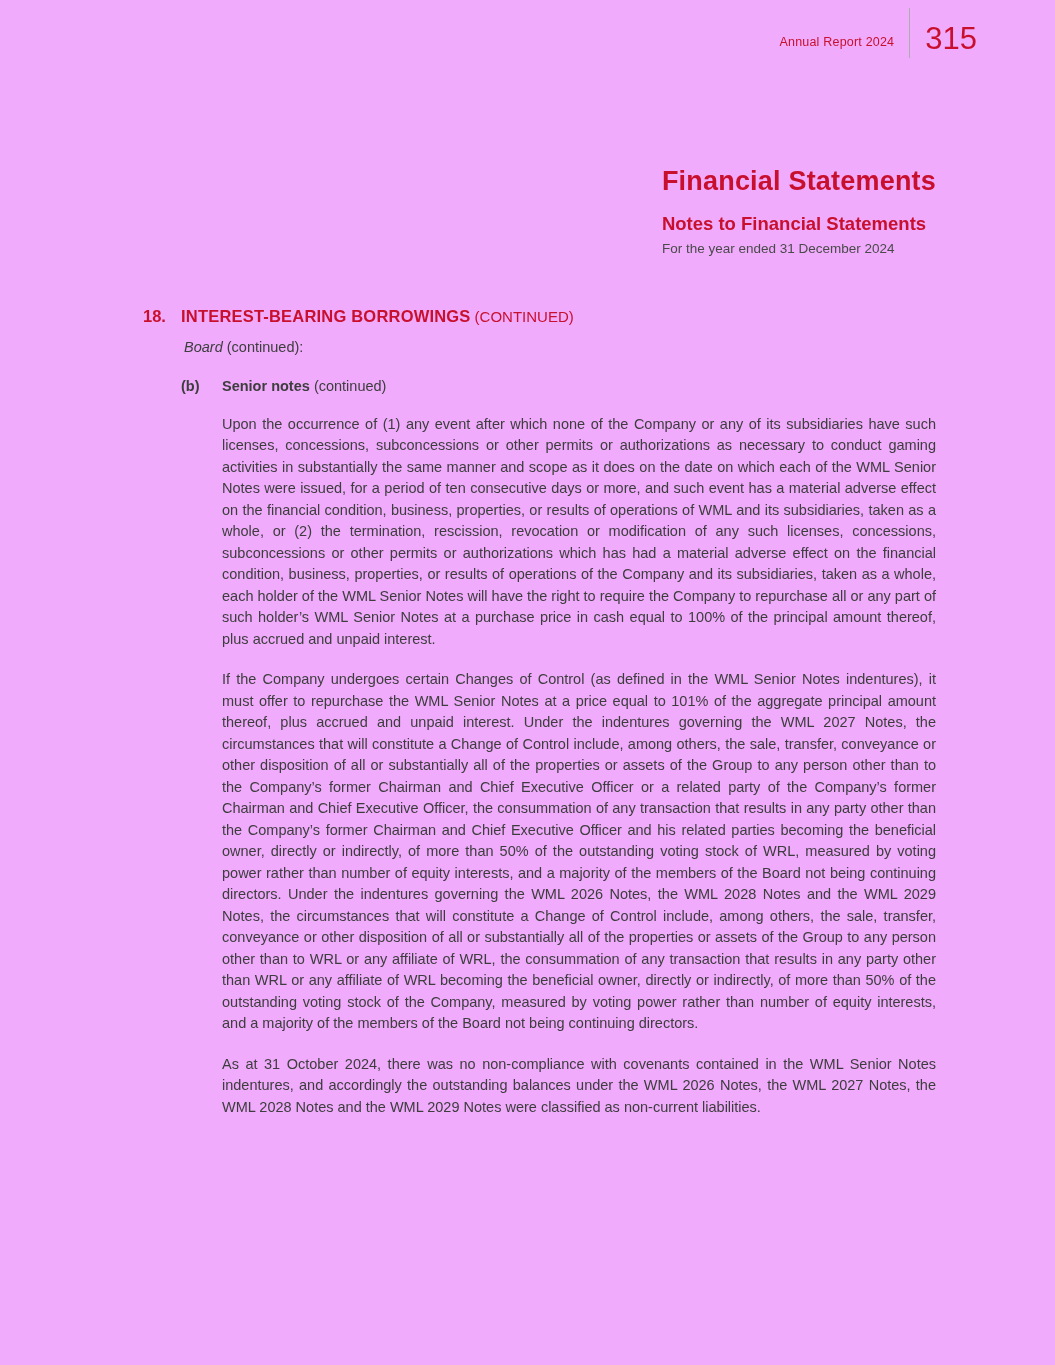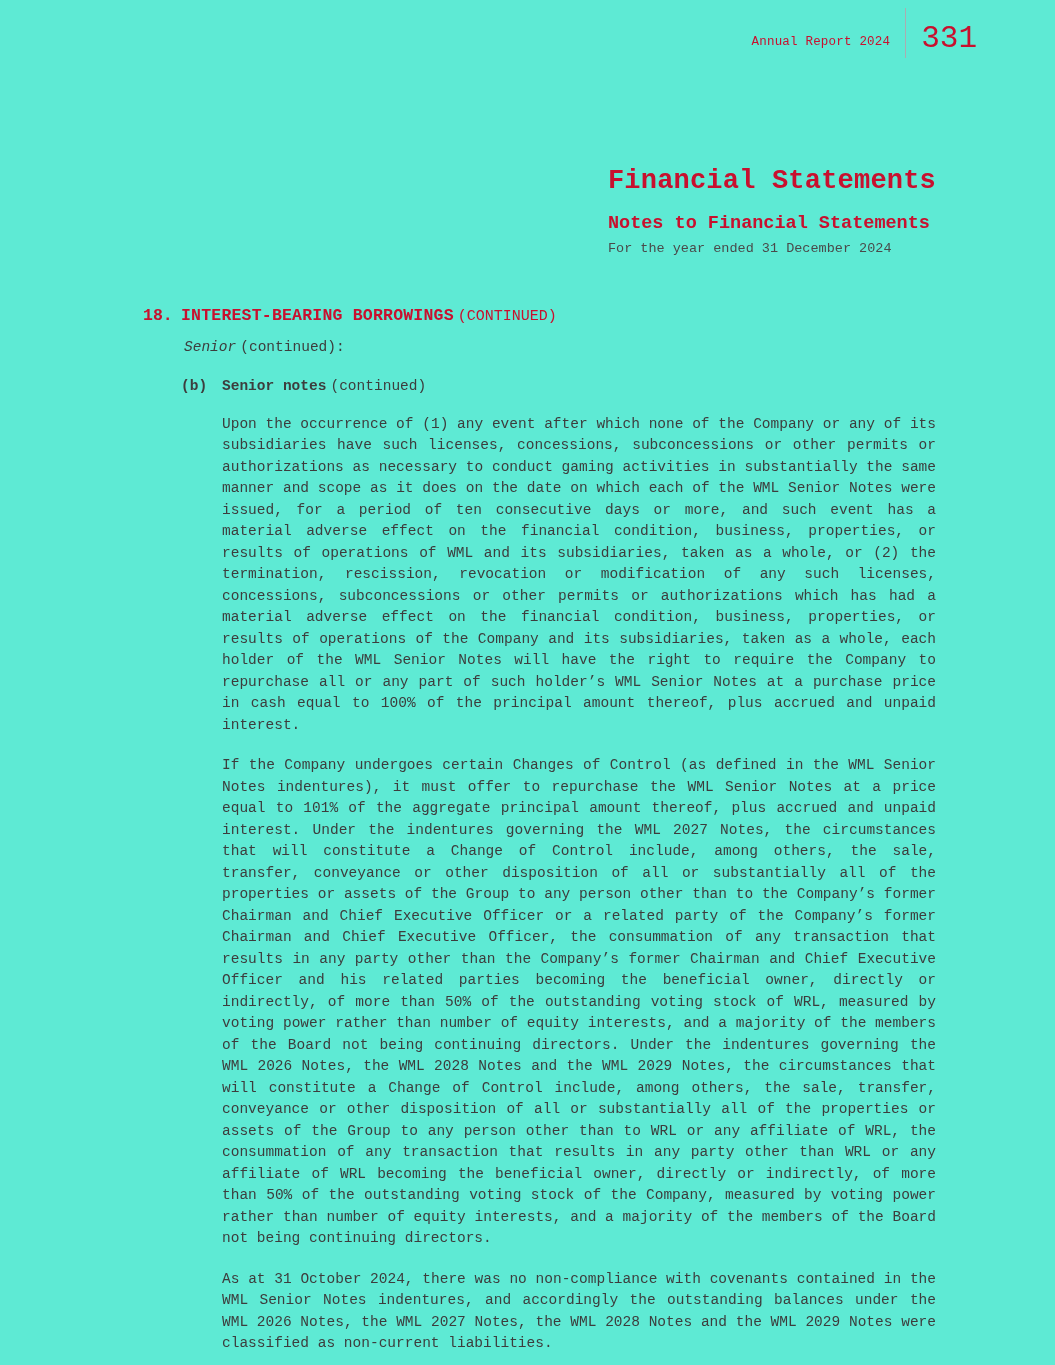--- a/index.html
+++ b/index.html
@@ -1,22 +1,22 @@
 <!DOCTYPE html>
 <html><head>
 <meta charset="utf-8">
 <style>
   * { margin: 0; padding: 0; box-sizing: border-box; }
   html, body { background: #ffffff; }
   .page {
     position: relative;
     width: 1055px;
     height: 1365px;
-    background: #5eead4;
-    font-family: Liberation Mono, monospace;
+    background: #f0abfc;
+    font-family: Liberation Sans, sans-serif;
     color: #3d3d3d;
     overflow: hidden;
     margin: 0 auto;
   }
 
   
   .top-header {
     position: absolute;
     top: 8px;
     right: 78px;
@@ -124,37 +124,37 @@
   .para.first { margin-top: 16px; }
 </style>
 </head>
 <body>
 
 <div class="page">
 
   <div class="top-header">
     <span class="report-label">Annual Report 2024</span>
     <span class="header-divider"></span>
-    <span class="page-number">331</span>
+    <span class="page-number">315</span>
   </div>
 
   <div class="title-block">
     <div class="doc-title">Financial Statements</div>
     <div class="doc-subtitle">Notes to Financial Statements</div>
     <div class="doc-period">For the year ended 31 December 2024</div>
   </div>
 
   <div class="content">
 
     <div class="section-heading">
       <span class="num">18.</span><span class="title">INTEREST-BEARING BORROWINGS</span><span class="cont">(CONTINUED)</span>
     </div>
 
     <div class="notes-line">
-      <span class="notes-word">Senior</span><span class="sp">(continued):</span>
+      <span class="notes-word">Board</span><span class="sp">(continued):</span>
     </div>
 
     <div class="item">
       <div class="item-label">(b)</div>
       <div class="item-body">
 
         <div class="item-title">
           <span class="t">Senior notes</span><span class="sp">(continued)</span>
         </div>
 

